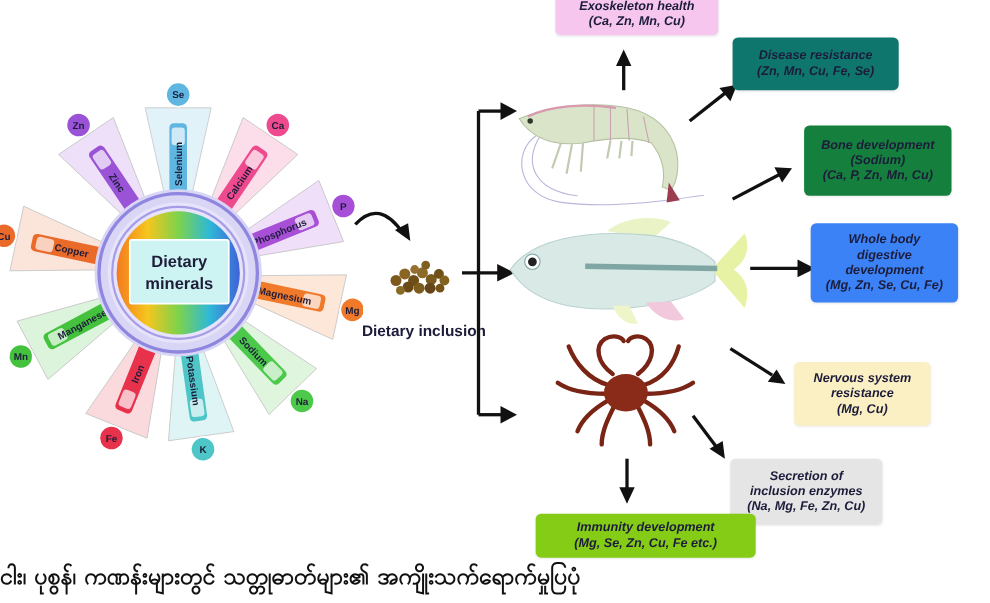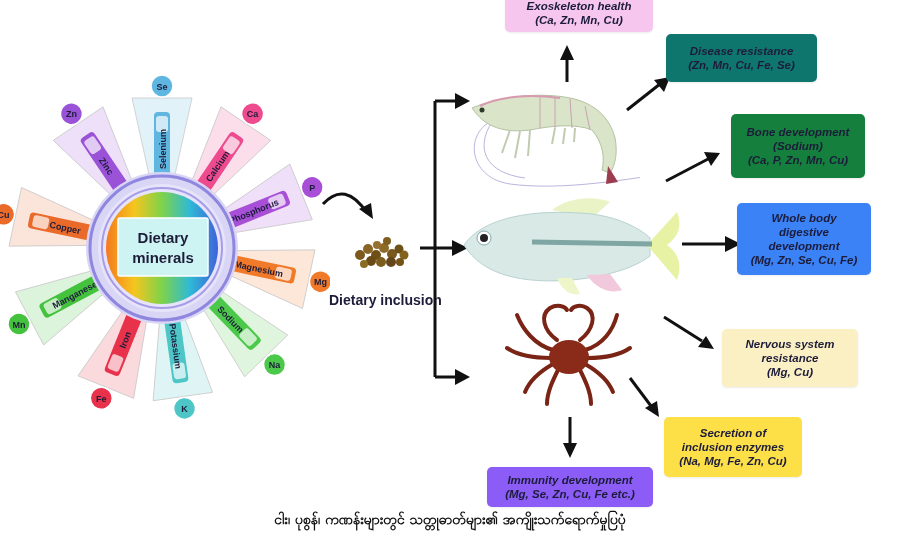--- a/index.html
+++ b/index.html
@@ -4,22 +4,22 @@
 <style>
   html, body { margin:0; padding:0; }
   body { width:900px; height:548px; background:#ffffff; position:relative; overflow:hidden;
          font-family:"Liberation Sans", "DejaVu Sans", sans-serif; color:#1a1a2e; }
   .abs { position:absolute; }
   .wheel { position:absolute; left:0; top:50px; width:330px; height:390px; }
   .box { position:absolute; border-radius:5px; text-align:center; font-weight:bold;
          font-size:11.5px; line-height:14px; color:#1c1c3a; display:flex; flex-direction:column;
          justify-content:center; align-items:center; box-shadow:0 1px 2px rgba(0,0,0,0.08); }
   .box span { display:block;font-style:italic; }
-  .caption { position:absolute; left:0; top:510px; width:900px; text-align:center;
-             font-size:14px; font-weight:bold; color:#111; font-family:"DejaVu Sans", sans-serif; }
+  .caption { position:absolute; left:0; top:510px; width:900px; text-align:left;
+             font-size:21px; font-weight:bold; color:#111; font-family:"DejaVu Sans", sans-serif; }
   .label-di { position:absolute; left:329px; top:292px; font-size:14px; font-weight:bold; color:#1c1c3a; }
   svg text { font-family:"Liberation Sans", "DejaVu Sans", sans-serif; }
 </style>
 </head>
 <body>
 
 <svg class="wheel" viewBox="0 50 330 390" width="330" height="390">
   <defs>
     <linearGradient id="rainbow" x1="0" y1="0" x2="1" y2="0">
       <stop offset="0" stop-color="#f47a1f"></stop>
@@ -250,30 +250,30 @@
   <span>(Ca, P, Zn, Mn, Cu)</span>
 </div>
 
 <div class="box" style="left:737px;top:203px;width:134px;height:72px;background:#3b82f6">
   <span>Whole body</span>
   <span>digestive</span>
   <span>development</span>
   <span>(Mg, Zn, Se, Cu, Fe)</span>
 </div>
 
-<div class="box" style="left:722px;top:329px;width:136px;height:58px;background:#fbefc4">
+<div class="box" style="left:722px;top:329px;width:124px;height:58px;background:#fbefc4">
   <span>Nervous system</span>
   <span>resistance</span>
   <span>(Mg, Cu)</span>
 </div>
 
-<div class="box" style="left:664px;top:417px;width:138px;height:60px;background:#fde047">
+<div class="box" style="left:664px;top:417px;width:138px;height:60px;background:#e5e5e5">
   <span>Secretion of</span>
   <span>inclusion enzymes</span>
   <span>(Na, Mg, Fe, Zn, Cu)</span>
 </div>
 
-<div class="box" style="left:487px;top:467px;width:166px;height:40px;background:#8b5cf6">
+<div class="box" style="left:487px;top:467px;width:200px;height:40px;background:#84cc16">
   <span>Immunity development</span>
   <span>(Mg, Se, Zn, Cu, Fe etc.)</span>
 </div>
 
 <div class="caption">ငါး၊ ပုစွန်၊ ကဏန်းများတွင် သတ္တုဓာတ်များ၏ အကျိုးသက်ရောက်မှုပြပုံ</div>
 
 </body></html>

